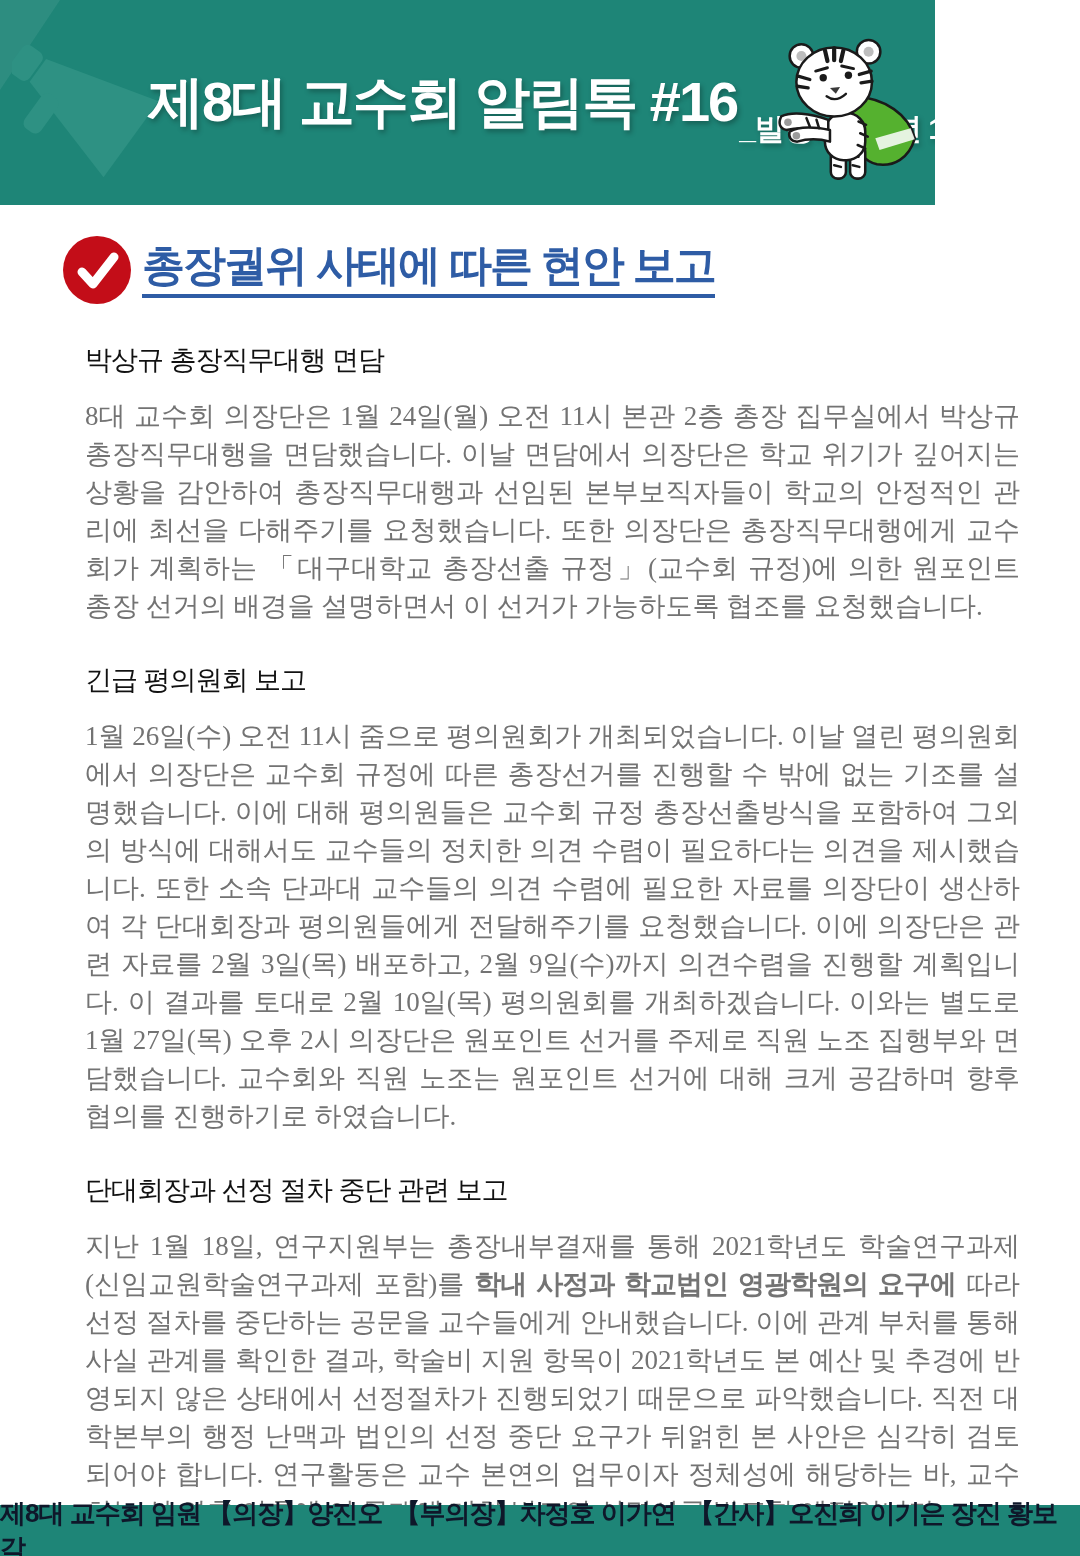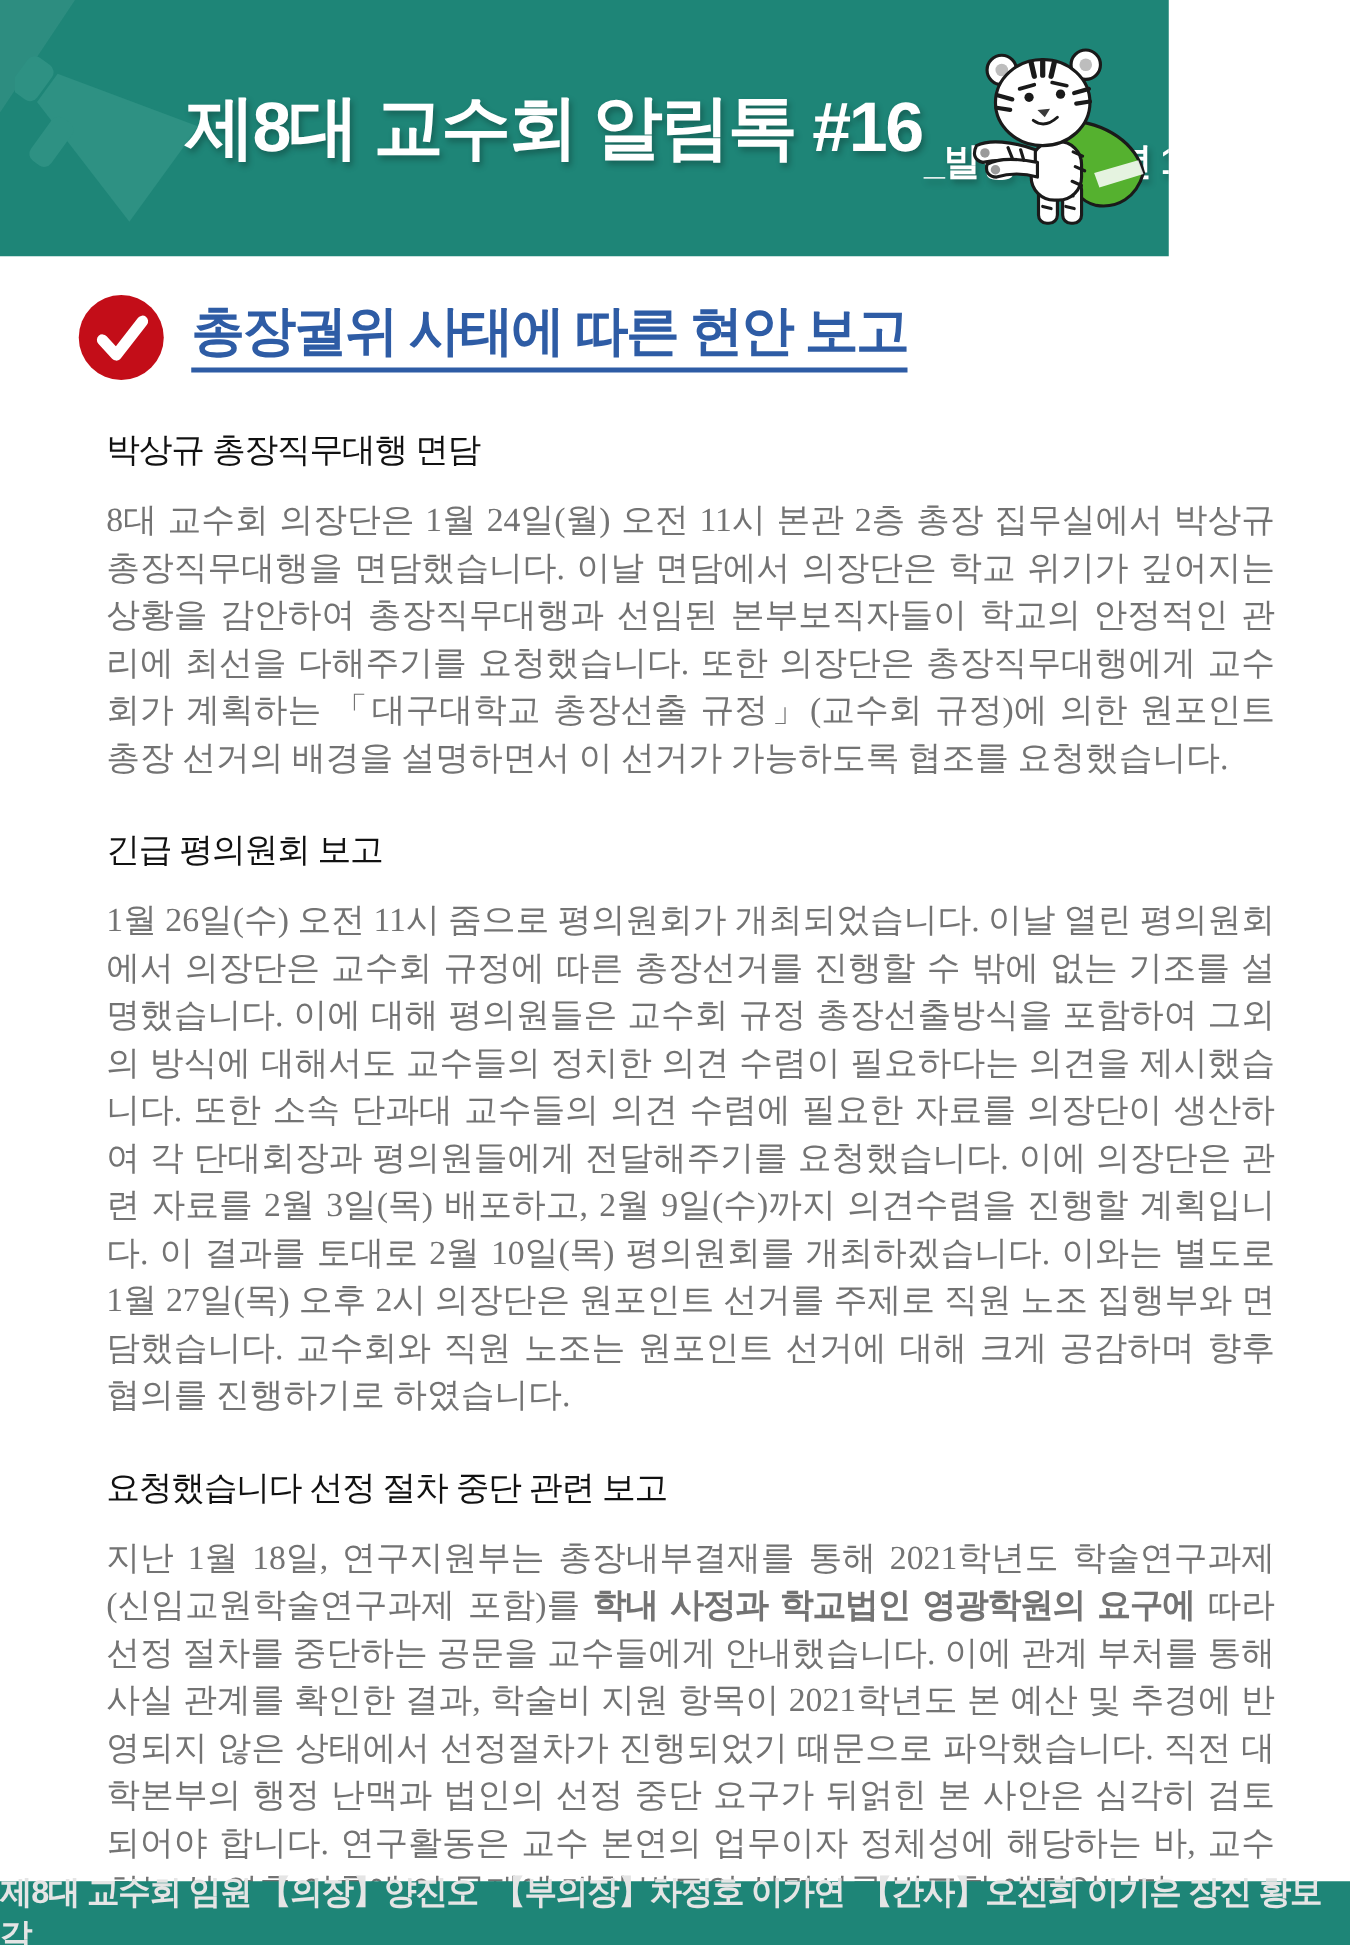--- a/index.html
+++ b/index.html
@@ -35,21 +35,21 @@
   }
   .title-sub {
     font-size:30px; font-weight:bold; letter-spacing:-1px;
     align-self:flex-end; margin-bottom:55px; margin-left:2px;
   }
   .tiger { position:absolute; right:16px; top:36px; }
 
   
   .content { position:absolute; top:205px; left:0; width:1080px; }
   .report-heading {
-    display:flex; align-items:center; gap:21px;
+    display:flex; align-items:center; gap:10px;
     margin:30px 60px 24px 62px;
   }
   .check-icon { width:70px; height:70px; flex:0 0 auto; }
   .report-heading-text {
     font-size:43px; font-weight:bold; letter-spacing:-2px;
     color:#2E5CA5;
     border-bottom:4px solid #2E5CA5;
     padding-bottom:5px;
     line-height:1.1;
   }
@@ -68,21 +68,21 @@
   .inline-bold {
     font-family:Liberation Sans, sans-serif;
     font-weight:bold; letter-spacing:-1px;
   }
 
   
   .footer {
     position:absolute; left:0; bottom:0; width:1080px; height:51px;
     background:#1E8577;
     display:flex; align-items:center; justify-content:center;
-    color:#e5e5e5; font-size:26px; font-weight:bold;
+    color:#0f172a; font-size:26px; font-weight:bold;
     letter-spacing:-1px; white-space:pre-wrap;
   }
 </style>
 </head>
 <body>
 
 <div class="header">
   <div class="corner-accent"></div>
 
   <svg class="megaphone" width="150" height="160" viewBox="0 0 150 160">
@@ -148,21 +148,21 @@
     <div class="section-title">박상규 총장직무대행 면담</div>
     <p class="section-body">8대 교수회 의장단은 1월 24일(월) 오전 11시 본관 2층 총장 집무실에서 박상규 총장직무대행을 면담했습니다. 이날 면담에서 의장단은 학교 위기가 깊어지는 상황을 감안하여 총장직무대행과 선임된 본부보직자들이 학교의 안정적인 관리에 최선을 다해주기를 요청했습니다. 또한 의장단은 총장직무대행에게 교수회가 계획하는 「대구대학교 총장선출 규정」(교수회 규정)에 의한 원포인트 총장 선거의 배경을 설명하면서 이 선거가 가능하도록 협조를 요청했습니다.</p>
   </div>
 
   <div class="section">
     <div class="section-title">긴급 평의원회 보고</div>
     <p class="section-body">1월 26일(수) 오전 11시 줌으로 평의원회가 개최되었습니다. 이날 열린 평의원회에서 의장단은 교수회 규정에 따른 총장선거를 진행할 수 밖에 없는 기조를 설명했습니다. 이에 대해 평의원들은 교수회 규정 총장선출방식을 포함하여 그외의 방식에 대해서도 교수들의 정치한 의견 수렴이 필요하다는 의견을 제시했습니다. 또한 소속 단과대 교수들의 의견 수렴에 필요한 자료를 의장단이 생산하여 각 단대회장과 평의원들에게 전달해주기를 요청했습니다. 이에 의장단은 관련 자료를 2월 3일(목) 배포하고, 2월 9일(수)까지 의견수렴을 진행할 계획입니다. 이 결과를 토대로 2월 10일(목) 평의원회를 개최하겠습니다. 이와는 별도로 1월 27일(목) 오후 2시 의장단은 원포인트 선거를 주제로 직원 노조 집행부와 면담했습니다. 교수회와 직원 노조는 원포인트 선거에 대해 크게 공감하며 향후 협의를 진행하기로 하였습니다.</p>
   </div>
 
   <div class="section">
-    <div class="section-title">요청했습니다 선정 절차 중단 관련 보고</div>
+    <div class="section-title">단대회장과 선정 절차 중단 관련 보고</div>
     <p class="section-body"><span>지난 1월 18일, 연구지원부는 총장내부결재를 통해 2021학년도 학술연구과제(신임교원학술연구과제 포함)를 </span><span class="inline-bold">학내 사정과 학교법인 영광학원의 요구에</span><span> 따라 선정 절차를 중단하는 공문을 교수들에게 안내했습니다. 이에 관계 부처를 통해 사실 관계를 확인한 결과, 학술비 지원 항목이 2021학년도 본 예산 및 추경에 반영되지 않은 상태에서 선정절차가 진행되었기 때문으로 파악했습니다. 직전 대학본부의 행정 난맥과 법인의 선정 중단 요구가 뒤얽힌 본 사안은 심각히 검토되어야 합니다. 연구활동은 교수 본연의 업무이자 정체성에 해당하는 바, 교수회는 설 연휴 이후에 이 문제에 대한 별도의 성명서를 발표할 예정입니다.</span></p>
   </div>
 
 </div>
 
 <div class="footer">
   <span>제8대 교수회 임원 【의장】양진오  【부의장】차정호 이가연  【간사】오진희 이기은 장진 황보각</span>
 </div>
 
 </body></html>

